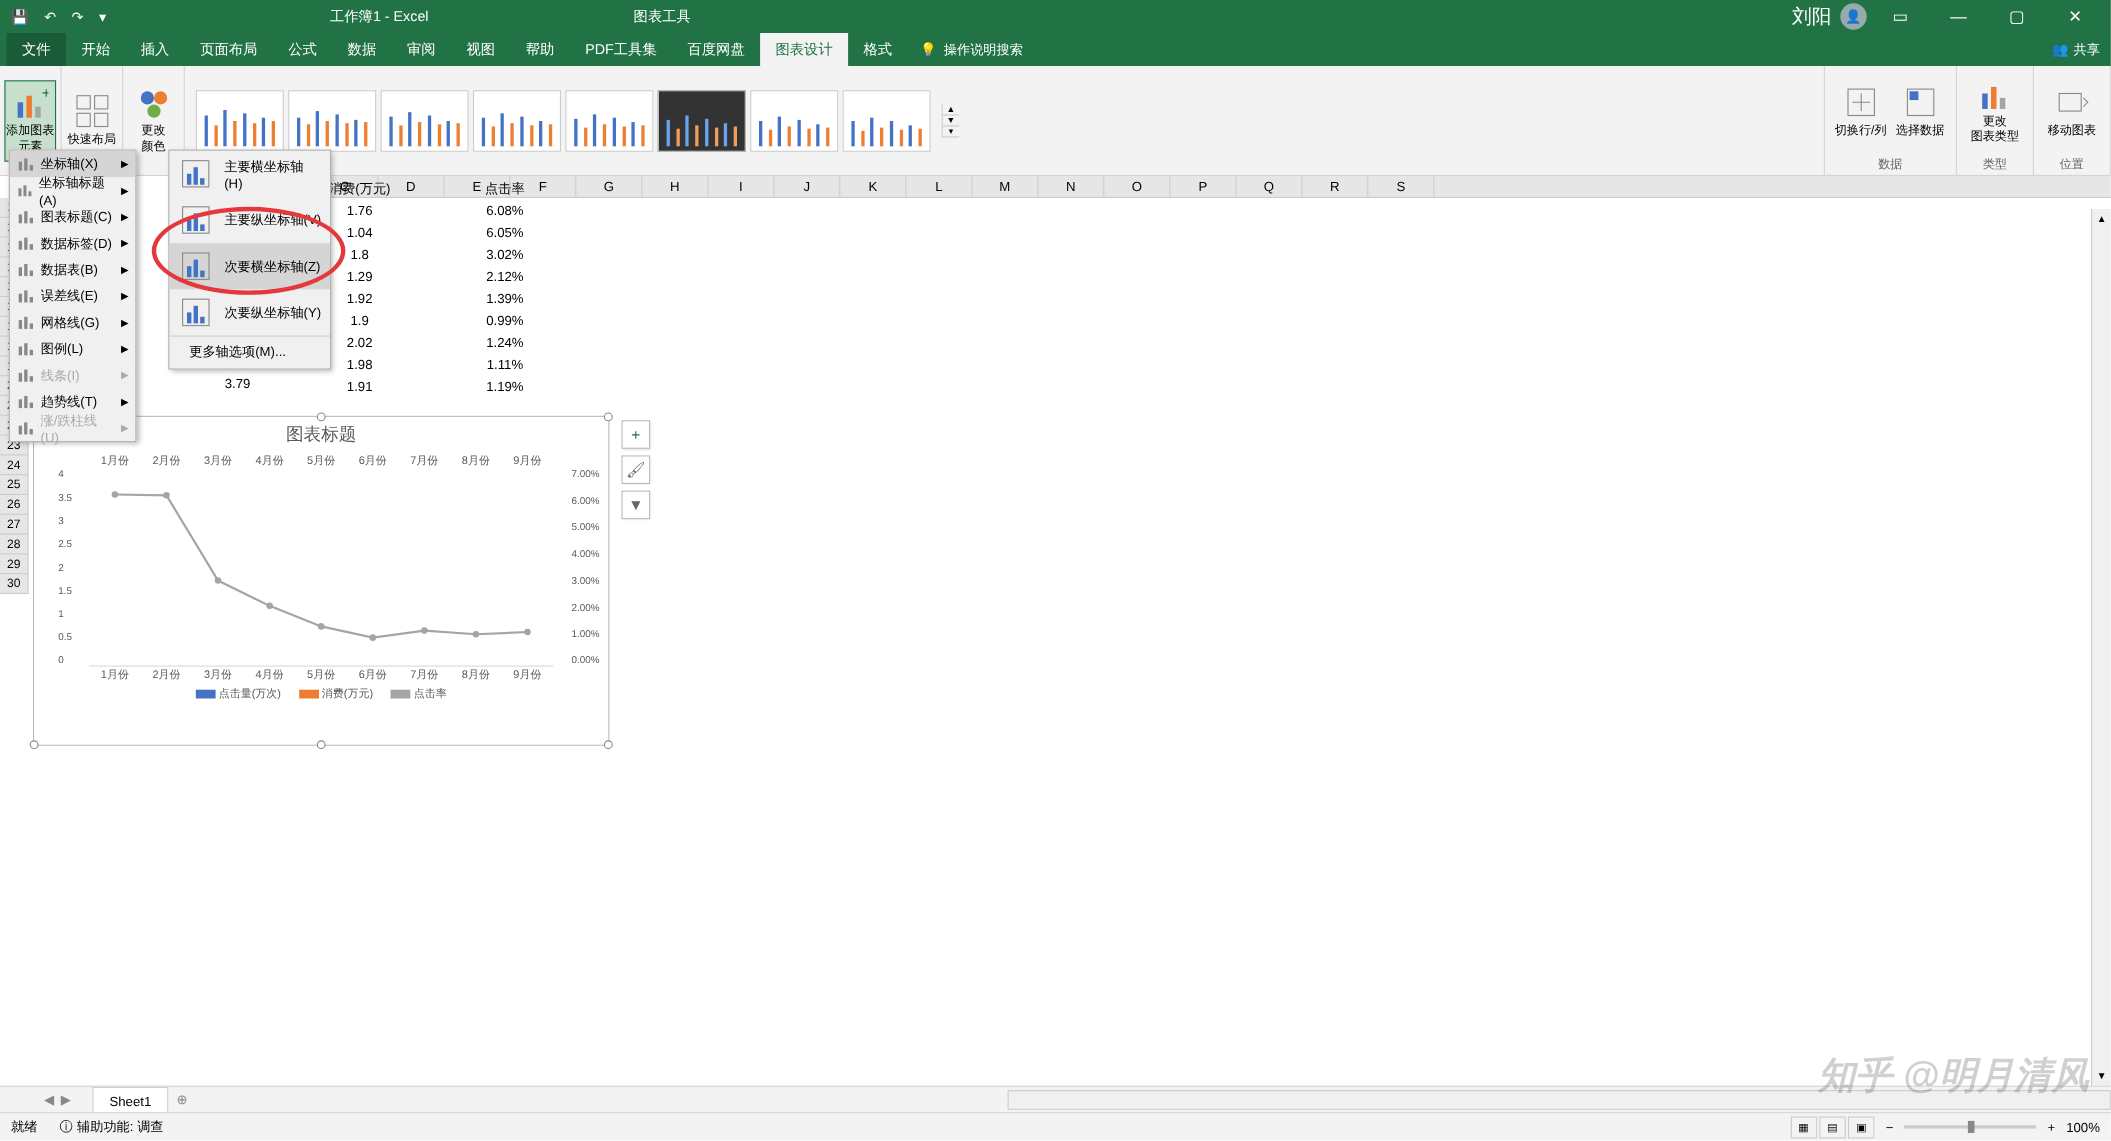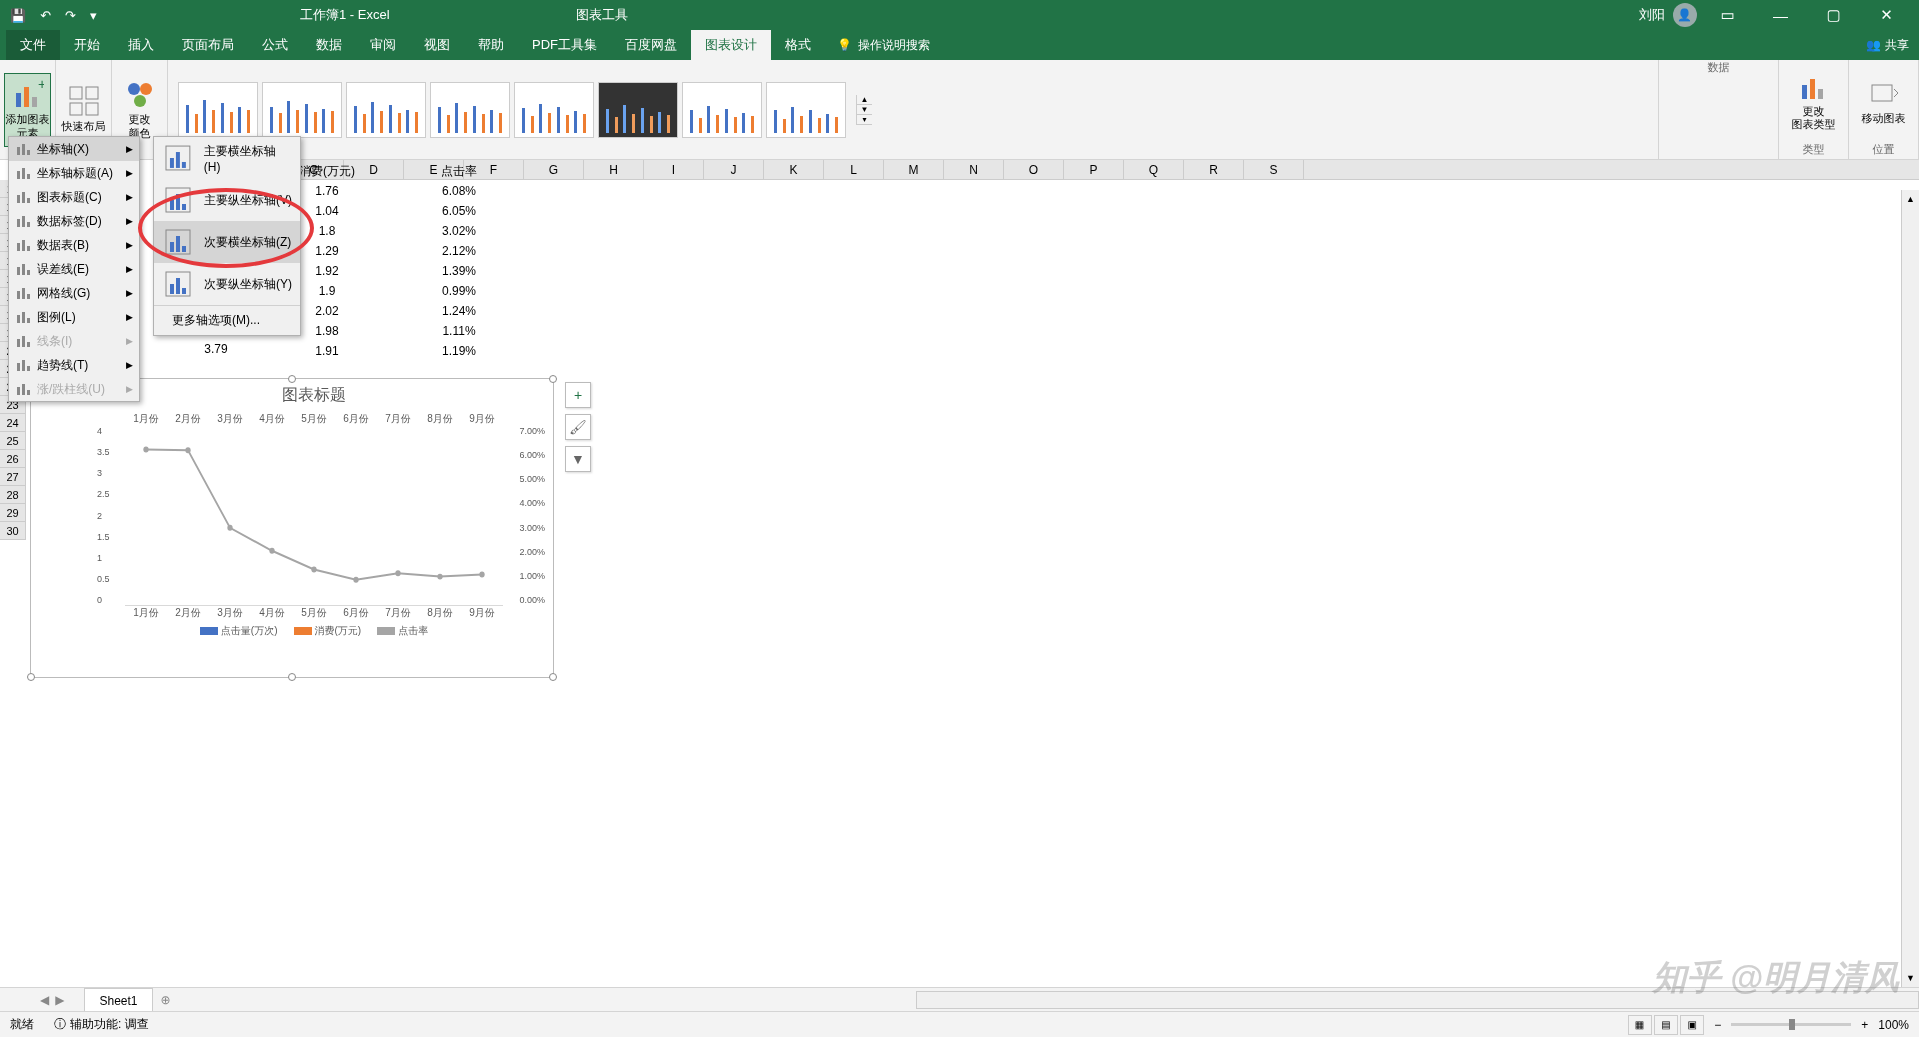--- a/index.html
+++ b/index.html
@@ -5,21 +5,21 @@
 * { margin: 0; padding: 0; box-sizing: border-box; font-family: "Microsoft YaHei", "Segoe UI", sans-serif; }
 body { background: #fff; font-size: 12px; overflow: hidden; width: 1919px; height: 1037px; position: relative; }
 
 
 .titlebar { height: 30px; background: #217346; display: flex; align-items: center; color: #fff; position: relative; }
 .titlebar .qat { display: flex; gap: 14px; padding-left: 10px; align-items: center; }
 .titlebar .qat span { cursor: pointer; font-size: 13px; }
 .titlebar .center-title { position: absolute; left: 300px; font-size: 13px; }
 .titlebar .tools-label { position: absolute; left: 576px; font-size: 13px; }
 .titlebar .right-controls { margin-left: auto; display: flex; align-items: center; gap: 8px; padding-right: 10px; }
-.titlebar .user { font-size: 13px; }
+.titlebar .user { font-size: 18px; }
 .titlebar .avatar { width: 24px; height: 24px; border-radius: 50%; background: #9aa; display:inline-flex;align-items:center;justify-content:center;color:#fff; }
 .titlebar .win-btn { width: 45px; height: 30px; display:flex;align-items:center;justify-content:center;cursor:pointer;font-size:15px; }
 
 
 .ribbon-tabs { height: 30px; background: #217346; display: flex; align-items: stretch; color: #fff; padding-left: 6px; position: relative; }
 .ribbon-tabs .tab { padding: 0 14px; display:flex;align-items:center;cursor:pointer;font-size:13px; }
 .ribbon-tabs .tab.file { background: #1a5c38; }
 .ribbon-tabs .tab.active { background: #f3f3f3; color: #217346; }
 .ribbon-tabs .tell-me { display:flex;align-items:center;padding:0 12px;cursor:text;gap:6px; }
 .ribbon-tabs .share { position:absolute;right:10px;display:flex;align-items:center;gap:4px; height:100%; }
@@ -37,21 +37,21 @@
 .chart-style.dark { background:#333; }
 .chart-style .minibars { display:flex; align-items:flex-end; justify-content:space-around; height:100%; padding:4px; }
 .chart-style .minibars span { width:3px; background:#4472C4; }
 .chart-style .minibars span:nth-child(2n) { background:#ED7D31; }
 .chart-scroll { width: 16px; display:flex; flex-direction:column; border-left:1px solid #ccc; }
 .chart-scroll span { flex:1; display:flex;align-items:center;justify-content:center;border-bottom:1px solid #ccc;cursor:pointer;font-size:8px; }
 .collapse-ribbon { position:absolute; right:4px; bottom:2px; cursor:pointer; font-size:10px; color:#666;}
 
 
 .dropdown-menu { position:absolute; background:#f0f0f0; border:1px solid #b1b1b1; box-shadow:2px 2px 5px rgba(0,0,0,0.3); z-index:100; }
-.menu1 { left: 8px; top: 136px; width: 132px; }
+.menu1 { left: 8px; top: 136px; width: 116px; }
 .menu1 .item { display:flex;align-items:center;height:24px;padding:0 6px;cursor:pointer; gap:6px; position:relative; font-size:12px;}
 .menu1 .item.hover { background:#d5d5d5; }
 .menu1 .item.disabled { color:#aaa; cursor:default;}
 .menu1 .item .arrow { margin-left:auto; font-size:9px; }
 .menu1 .item svg { width:16px; height:16px; }
 
 .menu2 { left: 153px; top: 136px; width: 148px; }
 .menu2 .big-item { display:flex;align-items:center;height:42px;padding:0 8px;cursor:pointer;gap:10px;font-size:12px; }
 .menu2 .big-item.hover { background:#d5d5d5; }
 .menu2 .big-item svg { width:32px; height:32px; }
@@ -64,21 +64,21 @@
 .grid-wrap { position:relative; height: 750px; overflow:hidden; }
 .col-headers { display:flex; height:20px; background:#e6e6e6; border-bottom:1px solid #ccc; margin-left:26px; }
 .col-headers span { width:60px; text-align:center;border-right:1px solid #ccc;font-size:12px;line-height:20px; }
 .row-headers { position:absolute; left:0; top:20px; width:26px; background:#e6e6e6; border-right:1px solid #ccc; }
 .row-headers span { display:block; height:18px; text-align:center;font-size:11px;border-bottom:1px solid #ccc;line-height:18px;}
 
 .data-table { position:absolute; left:260px; top:0; }
 .data-table td { width:130px; height:18px; text-align:center; font-size:12px; }
 
 
-.chart-obj { position:absolute; left:30px; top:408px; width:524px; height:300px; background:#fff; border:1px solid #bbb;padding-left:44px; }
+.chart-obj { position:absolute; left:30px; top:408px; width:524px; height:300px; background:#fff; border:1px solid #bbb; }
 .chart-handles span { position:absolute; width:8px; height:8px; background:#fff; border:1px solid #888; border-radius:50%; }
 .chart-title { text-align:center; font-size:16px; color:#595959; padding:6px 0; }
 .chart-cat-top, .chart-cat-bot { display:flex; justify-content:space-around; padding:0 50px; font-size:10px; color:#595959; }
 .chart-plot { position:relative; height:180px; margin:0 50px; border-bottom:1px solid #d9d9d9; }
 .chart-plot .yaxis-l { position:absolute; left:-28px; top:0; height:100%; display:flex; flex-direction:column-reverse; justify-content:space-between; font-size:9px; color:#595959; }
 .chart-plot .yaxis-r { position:absolute; right:-42px; top:0; height:100%; display:flex; flex-direction:column-reverse; justify-content:space-between; font-size:9px; color:#595959; }
 .chart-plot .bars { position:absolute; left:0; right:0; bottom:0; height:100%; display:flex; justify-content:space-around; align-items:flex-end; }
 .chart-plot .bar-group { display:flex; gap:2px; align-items:flex-end; width:34px; justify-content:center;}
 .chart-plot .bar-blue { width:12px; background:#4472C4; }
 .chart-plot .bar-orange { width:12px; background:#ED7D31; }
@@ -298,20 +298,36 @@
           </div>
       </div>
       <div class="chart-scroll">
         <span>▲</span>
         <span>▼</span>
         <span>▾</span>
       </div>
     </div>
   </div>
   <div class="ribbon-group" style="width:120px;">
+    <div class="buttons">
+      <div class="big-btn">
+        <svg viewBox="0 0 32 32">
+            <rect x="4" y="4" width="24" height="24" fill="none" stroke="#888"></rect>
+            <path d="M8 16 L24 16 M16 8 L16 24" stroke="#888"></path>
+          </svg>
+        <span>切换行/列</span>
+      </div>
+      <div class="big-btn">
+        <svg viewBox="0 0 32 32">
+            <rect x="4" y="4" width="24" height="24" fill="none" stroke="#888"></rect>
+            <rect x="6" y="6" width="8" height="8" fill="#4472C4"></rect>
+          </svg>
+        <span>选择数据</span>
+      </div>
+    </div>
     <div class="label">数据</div>
   </div>
   <div class="ribbon-group" style="width:70px;">
     <div class="buttons">
       <div class="big-btn">
         <svg viewBox="0 0 32 32">
             <rect x="4" y="14" width="5" height="14" fill="#4472C4"></rect>
             <rect x="12" y="8" width="5" height="20" fill="#ED7D31"></rect>
             <rect x="20" y="18" width="5" height="10" fill="#A5A5A5"></rect>
           </svg>

